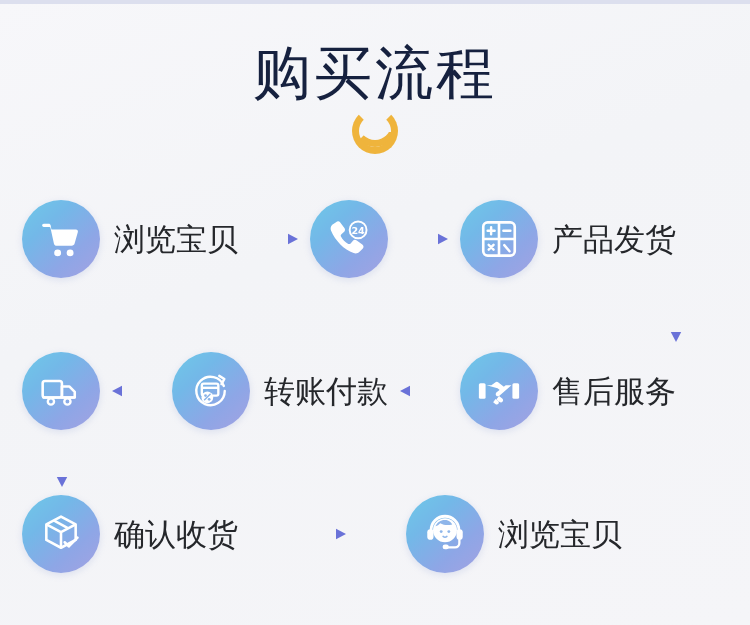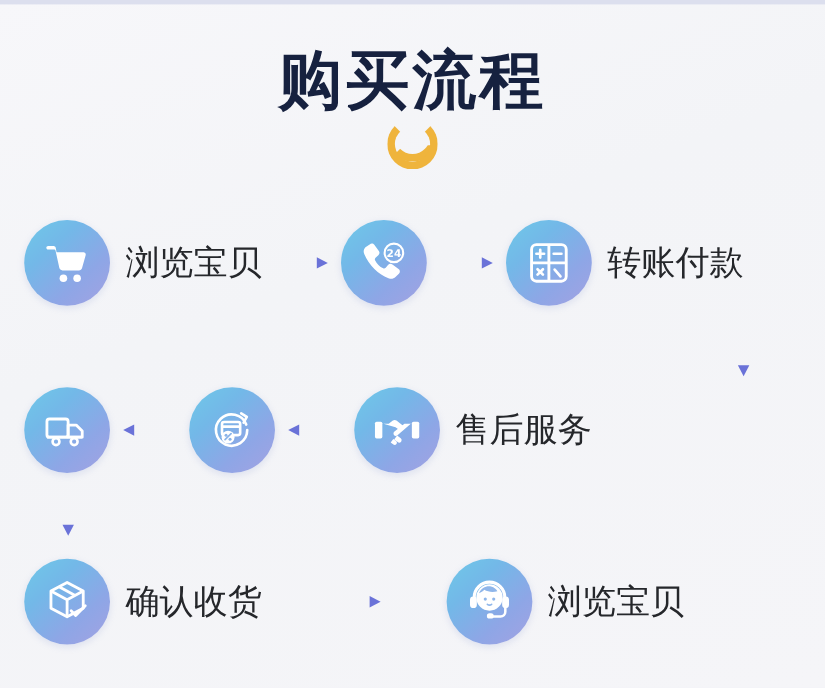--- a/index.html
+++ b/index.html
@@ -35,21 +35,21 @@
   .header {
     position: absolute;
     top: 38px;
     left: 0;
     width: 750px;
     text-align: center;
   }
   .page-title {
     font-size: 58px;
     line-height: 70px;
-    font-weight: bold;
+    font-weight: normal;
     color: #16213f;
     letter-spacing: 3px;
     margin: 0;
     font-family: "DejaVu Sans", "Liberation Sans", sans-serif;
   }
   .title-arc {
     margin: 16px auto 0 auto;
     width: 46px;
     height: 23px;
     border: 7px solid #efb43c;
@@ -74,21 +74,21 @@
 
   
   .row {
     position: absolute;
     display: flex;
     align-items: center;
     height: 86px;
   }
   .row-1 { top: 196px; left: 22px; }
   .row-2 { top: 348px; left: 22px; }
-  .row-3 { top: 504px; left: 22px; gap: 48px; }
+  .row-3 { top: 491px; left: 22px; gap: 48px; }
 
   .step {
     display: flex;
     align-items: center;
   }
 
   .step-icon {
     width: 78px;
     height: 78px;
     border-radius: 50%;
@@ -197,21 +197,21 @@
           <rect x="6" y="5" width="36" height="38" rx="5"></rect>
           <path d="M24 5v38M6 24h36"></path>
           <g stroke-width="2.8" stroke-linecap="round">
             <path d="M11 14.5h8M15 10.5v8"></path>
             <path d="M29 14.5h8"></path>
             <path d="M12.2 30.6l5.6 5.6M17.8 30.6l-5.6 5.6"></path>
             <path d="M30 31l6 7"></path>
           </g>
         </svg>
       </div>
-      <div class="step-label">转账付款</div>
+      <div class="step-label">产品发货</div>
     </div>
 
   </div>
 
   <div class="arrow-v arrow-v-right">
     <svg width="20" height="52" viewBox="0 0 20 52">
       <path d="M10 2v42" stroke="url(#agradV)" stroke-width="2.4" fill="none"></path>
       <path d="M10 50l-5.2-10h10.4z" fill="#6a72d8"></path>
     </svg>
   </div>
@@ -245,20 +245,21 @@
           <rect x="14" y="16" width="18" height="13" rx="2"></rect>
           <path d="M14 20.5h18"></path>
           <circle cx="20" cy="31" r="6.4" fill="#ffffff" stroke="none"></circle>
           <g stroke="none" fill="#8bb4e8">
             <circle cx="18" cy="29" r="1.5"></circle>
             <circle cx="22" cy="33" r="1.5"></circle>
           </g>
           <path d="M23 27.5l-6 6" stroke="#8bb4e8" stroke-width="1.7" stroke-linecap="round"></path>
         </svg>
       </div>
+      <div class="step-label">转账付款</div>
     </div>
 
     <div class="arrow-h">
       <svg width="52" height="20" viewBox="0 0 52 20">
         <path d="M50 10H8" stroke="url(#agradL)" stroke-width="2.4" fill="none"></path>
         <path d="M2 10l10-5.2v10.4z" fill="#6a72d8"></path>
       </svg>
     </div>
 
     <div class="step">

